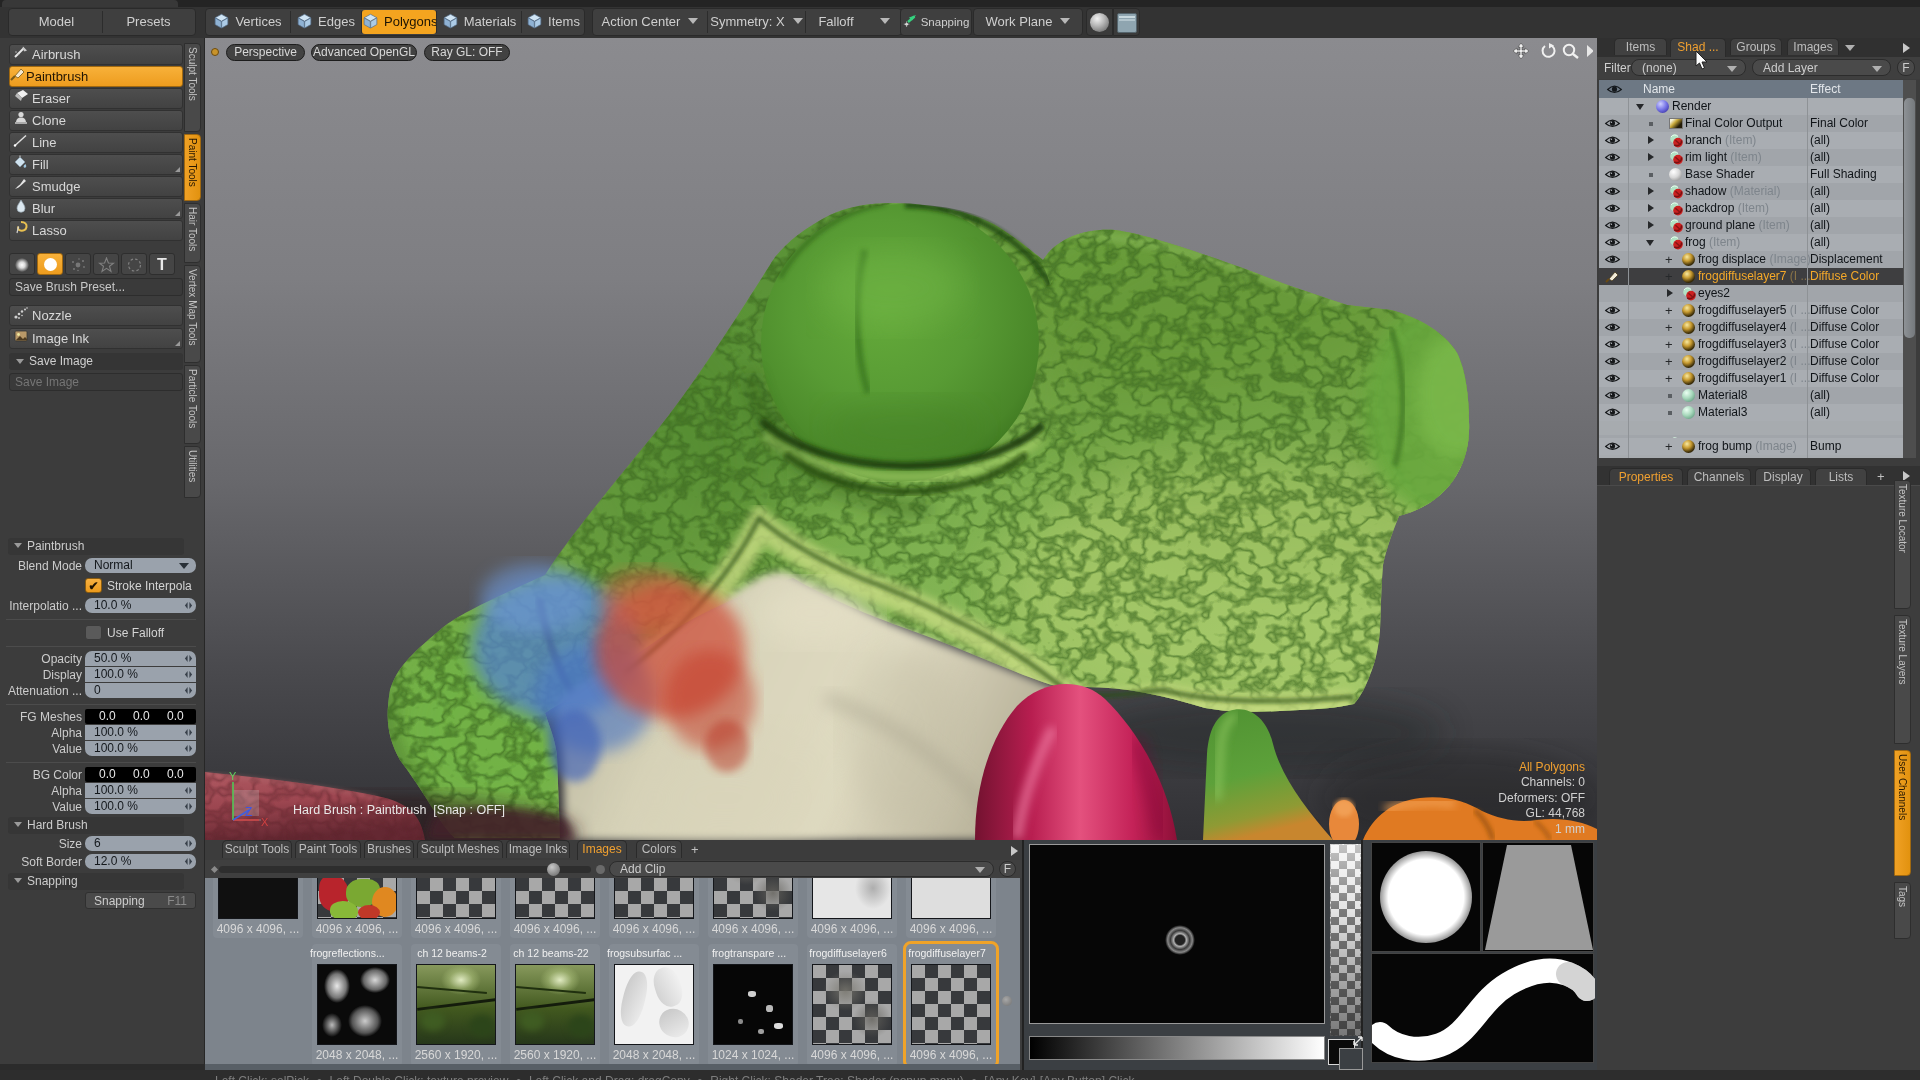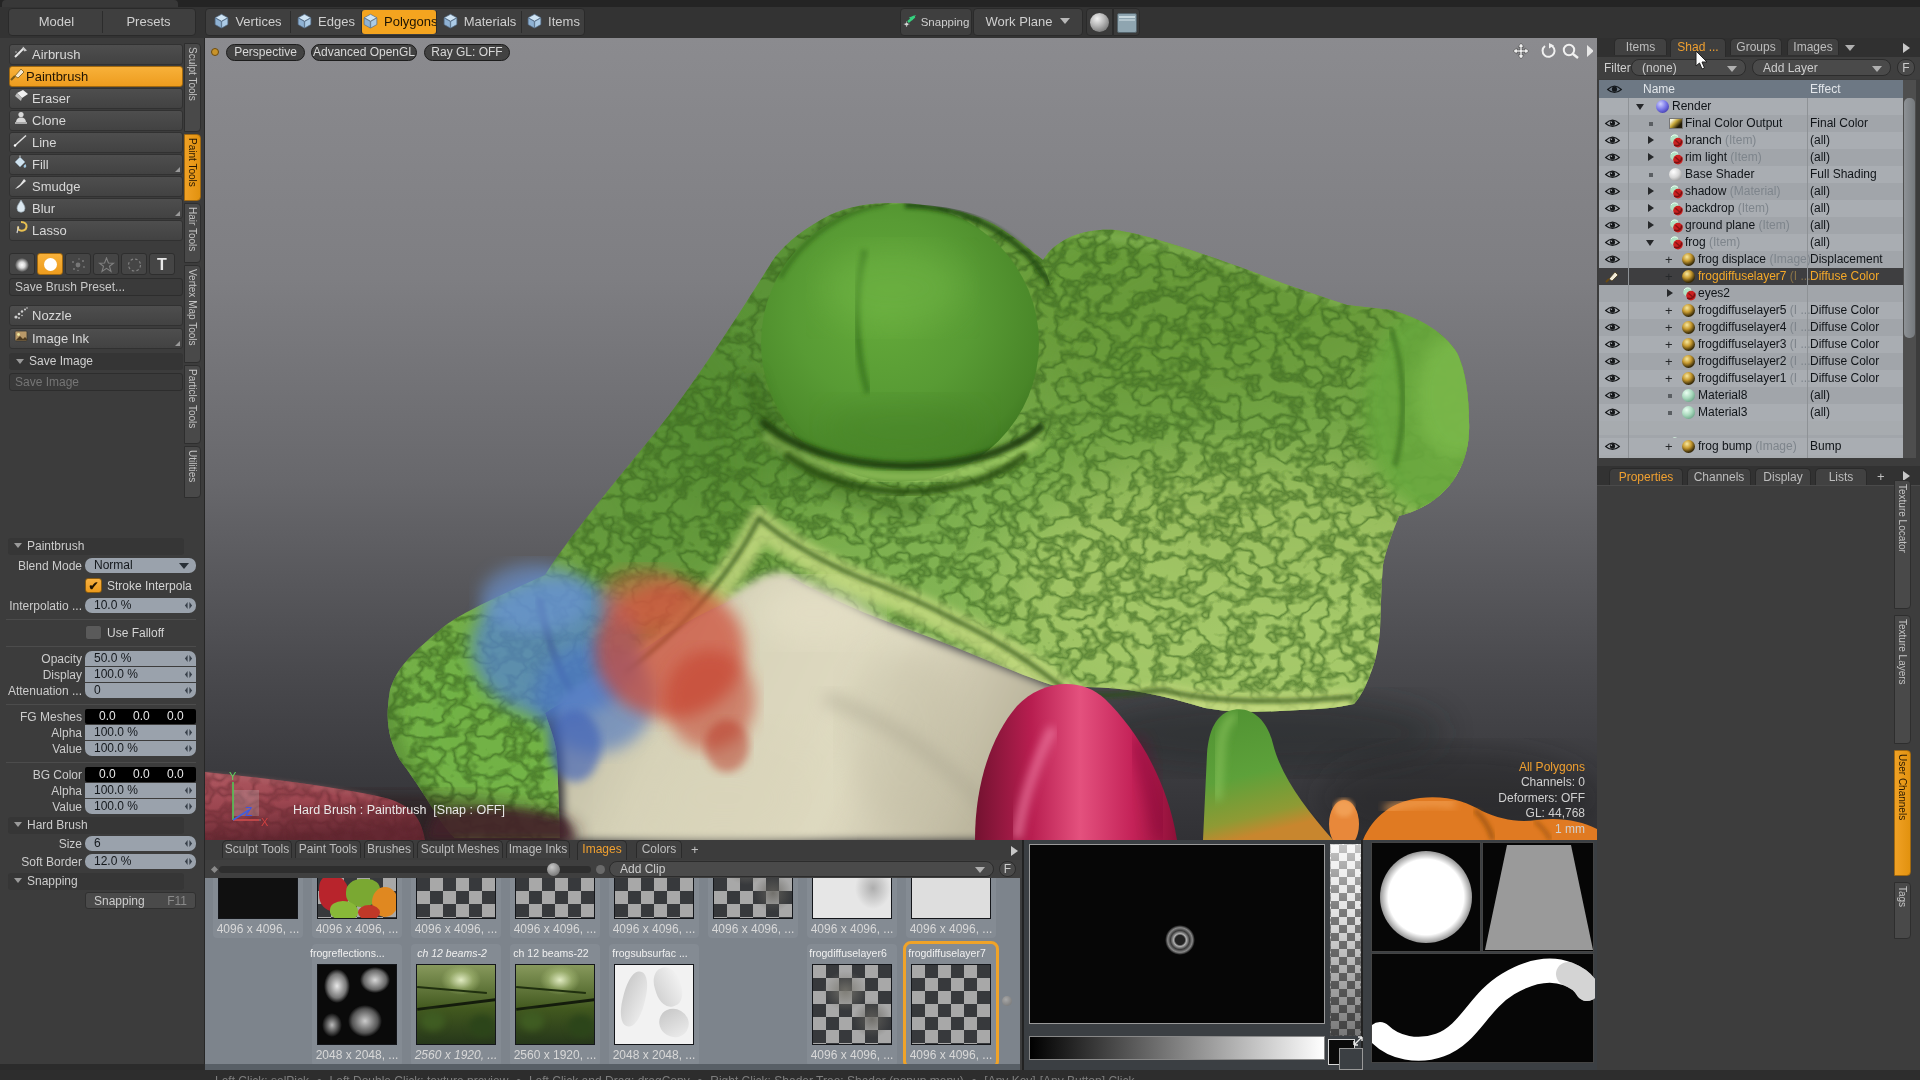--- a/index.html
+++ b/index.html
@@ -80,20 +80,27 @@
             <polygon points="9.5,1.4 16.6,5.3 9.5,9.2 2.4,5.3" fill="#cfe4f4" stroke="#57708c" stroke-width="0.8"></polygon>
             <polygon points="2.4,5.5 9.3,9.4 9.3,16.8 2.4,12.9" fill="#8fb2d4" stroke="#57708c" stroke-width="0.8"></polygon>
             <polygon points="16.6,5.5 16.6,12.9 9.7,16.8 9.7,9.4" fill="#accbe6" stroke="#57708c" stroke-width="0.8"></polygon>
           </svg>Items</div>
       <div class="vsep" style="left:84px"></div>
         <div class="vsep" style="left:155px"></div>
         <div class="vsep" style="left:230px"></div>
         <div class="vsep" style="left:315px"></div>
     </div>
 
+    <div class="grp" style="left:592px;width:310px">
+      <div class="tbtn" style="left:0;width:114px">Action Center<span class="dropar"></span></div>
+      <div class="tbtn" style="left:115px;width:97px">Symmetry: X<span class="dropar"></span></div>
+      <div class="tbtn" style="left:213px;width:96px">Falloff<span class="dropar" style="margin-left:26px"></span></div>
+      <div class="vsep" style="left:114px"></div>
+        <div class="vsep" style="left:212px"></div>
+    </div>
 
     <div class="grp" style="left:900px;width:72px">
       <div class="tbtn" style="left:0;width:70px;font-size:11.5px;white-space:nowrap"><svg width="15" height="15" viewBox="0 0 15 15" style="vertical-align:-3px;margin-right:3px">
             <path d="M13 1 L6 3.5 L9 6.5 Z" fill="#35d27f"></path>
             <path d="M11.5 2.5 L5 8" stroke="#35d27f" stroke-width="2.4"></path>
             <circle cx="3.6" cy="10.2" r="1.3" fill="#fff"></circle>
             <path d="M3.6 7.4 v5.6 M0.8 10.2 h5.6" stroke="#cccccc" stroke-width="0.7"></path>
           </svg>Snapping</div>
     </div>
 
@@ -910,21 +917,21 @@
       <div class="abs" style="left:5px;top:3px;left:-2px;width:86px;color:#f0f0f0;font-size:10.5px;white-space:nowrap;overflow:hidden">frogreflections...</div>
       <div class="abs" style="left:5px;top:20px;width:80px;height:81px;border:1px solid #14161a;overflow:hidden">
             <div class="abs" style="left:0;top:0;width:100%;height:100%;background:#0a0a0a"></div>
             <div class="abs" style="left:6px;top:4px;width:26px;height:34px;background:radial-gradient(closest-side,#e8e8e8,#777 70%,transparent);border-radius:50%"></div>
             <div class="abs" style="left:42px;top:2px;width:30px;height:26px;background:radial-gradient(closest-side,#d8d8d8,#666 75%,transparent);border-radius:45%"></div>
             <div class="abs" style="left:30px;top:40px;width:34px;height:32px;background:radial-gradient(closest-side,#cccccc,#555 75%,transparent);border-radius:50%"></div>
             <div class="abs" style="left:4px;top:48px;width:20px;height:24px;background:radial-gradient(closest-side,#bbbbbb,transparent);border-radius:50%"></div>
           </div>
       <div class="abs" style="left:0;top:104px;width:100%;text-align:center;color:#d8d8d8;font-size:12px;white-space:nowrap">2048 x 2048,  ...</div>
     </div>
-    <div class="abs" style="left:206px;top:66px;width:90px;height:122px;background:#848b93;border-radius:4px;font-style:italic;">
+    <div class="abs" style="left:206px;top:66px;width:90px;height:122px;background:#848b93;border-radius:4px;">
       <div class="abs" style="left:5px;top:3px;left:-2px;width:86px;text-align:center;color:#f0f0f0;font-size:10.5px;white-space:nowrap;overflow:hidden">ch 12 beams-2</div>
       <div class="abs" style="left:5px;top:20px;width:80px;height:81px;border:1px solid #14161a;overflow:hidden">
             <div class="abs" style="left:0;top:0;width:100%;height:100%;background:linear-gradient(#87995c,#42591f 55%,#26371a)"></div>
             <div class="abs" style="left:24px;top:0;width:40px;height:30px;background:radial-gradient(closest-side,rgba(230,240,200,0.95),rgba(190,210,140,0.4) 60%,transparent)"></div>
             <div class="abs" style="left:0;top:38px;width:80px;height:3px;background:#141c0c;transform:rotate(-7deg)"></div>
             <div class="abs" style="left:0;top:24px;width:70px;height:2px;background:#20300f;transform:rotate(5deg)"></div>
             <div class="abs" style="left:4px;top:46px;width:24px;height:20px;background:#3f5c22;border-radius:50%;filter:blur(3px)"></div>
             <div class="abs" style="left:52px;top:50px;width:26px;height:22px;background:#2c451a;border-radius:50%;filter:blur(3px)"></div>
           </div>
       <div class="abs" style="left:0;top:104px;width:100%;text-align:center;color:#d8d8d8;font-size:12px;white-space:nowrap">2560 x 1920,  ...</div>
@@ -935,28 +942,40 @@
             <div class="abs" style="left:0;top:0;width:100%;height:100%;background:linear-gradient(#87995c,#42591f 55%,#26371a)"></div>
             <div class="abs" style="left:24px;top:0;width:40px;height:30px;background:radial-gradient(closest-side,rgba(230,240,200,0.95),rgba(190,210,140,0.4) 60%,transparent)"></div>
             <div class="abs" style="left:0;top:38px;width:80px;height:3px;background:#141c0c;transform:rotate(-7deg)"></div>
             <div class="abs" style="left:0;top:24px;width:70px;height:2px;background:#20300f;transform:rotate(5deg)"></div>
             <div class="abs" style="left:4px;top:46px;width:24px;height:20px;background:#3f5c22;border-radius:50%;filter:blur(3px)"></div>
             <div class="abs" style="left:52px;top:50px;width:26px;height:22px;background:#2c451a;border-radius:50%;filter:blur(3px)"></div>
           </div>
       <div class="abs" style="left:0;top:104px;width:100%;text-align:center;color:#d8d8d8;font-size:12px;white-space:nowrap">2560 x 1920,  ...</div>
     </div>
     <div class="abs" style="left:404px;top:66px;width:90px;height:122px;background:#848b93;border-radius:4px;">
-      <div class="abs" style="left:5px;top:3px;left:-2px;width:86px;text-align:center;color:#f0f0f0;font-size:10.5px;white-space:nowrap;overflow:hidden">frogsubsurfac ...</div>
+      <div class="abs" style="left:5px;top:3px;left:-2px;width:86px;text-align:left;color:#f0f0f0;font-size:10.5px;white-space:nowrap;overflow:hidden">frogsubsurfac ...</div>
       <div class="abs" style="left:5px;top:20px;width:80px;height:81px;border:1px solid #14161a;overflow:hidden">
             <div class="abs" style="left:0;top:0;width:100%;height:100%;background:#f2f2f2"></div>
             <div class="abs" style="left:8px;top:6px;width:22px;height:56px;background:linear-gradient(100deg,#c8c8c8,#eee);border-radius:45%;transform:rotate(14deg)"></div>
             <div class="abs" style="left:40px;top:2px;width:26px;height:40px;background:linear-gradient(80deg,#d0d0d0,#f4f4f4);border-radius:45%;transform:rotate(-18deg)"></div>
             <div class="abs" style="left:44px;top:44px;width:30px;height:28px;background:linear-gradient(120deg,#c4c4c4,#efefef);border-radius:50%;transform:rotate(30deg)"></div>
           </div>
       <div class="abs" style="left:0;top:104px;width:100%;text-align:center;color:#d8d8d8;font-size:12px;white-space:nowrap">2048 x 2048,  ...</div>
+    </div>
+    <div class="abs" style="left:503px;top:66px;width:90px;height:122px;background:#848b93;border-radius:4px;">
+      <div class="abs" style="left:5px;top:3px;left:-2px;width:86px;text-align:center;color:#f0f0f0;font-size:10.5px;white-space:nowrap;overflow:hidden">frogtranspare ...</div>
+      <div class="abs" style="left:5px;top:20px;width:80px;height:81px;border:1px solid #14161a;overflow:hidden">
+            <div class="abs" style="left:0;top:0;width:100%;height:100%;background:#060606"></div>
+            <div class="abs" style="left:34px;top:26px;width:8px;height:6px;background:#cfcfcf;border-radius:40%"></div>
+            <div class="abs" style="left:52px;top:40px;width:7px;height:7px;background:#b8b8b8;border-radius:40%"></div>
+            <div class="abs" style="left:60px;top:58px;width:9px;height:6px;background:#dddddd;border-radius:40%"></div>
+            <div class="abs" style="left:44px;top:64px;width:6px;height:5px;background:#9f9f9f;border-radius:40%"></div>
+            <div class="abs" style="left:24px;top:54px;width:5px;height:5px;background:#8a8a8a;border-radius:40%"></div>
+          </div>
+      <div class="abs" style="left:0;top:104px;width:100%;text-align:center;color:#d8d8d8;font-size:12px;white-space:nowrap">1024 x 1024,  ...</div>
     </div>
     <div class="abs" style="left:602px;top:66px;width:90px;height:122px;background:#848b93;border-radius:4px;">
       <div class="abs" style="left:5px;top:3px;left:-2px;width:86px;text-align:center;color:#f0f0f0;font-size:10.5px;white-space:nowrap;overflow:hidden">frogdiffuselayer6</div>
       <div class="abs" style="left:5px;top:20px;width:80px;height:81px;border:1px solid #14161a;overflow:hidden">
             <div class="abs checker" style="left:0;top:0;width:100%;height:100%"></div>
             <div class="abs" style="left:10px;top:6px;width:45px;height:40px;background:radial-gradient(closest-side,rgba(120,118,110,0.85),rgba(120,118,110,0))"></div>
             <div class="abs" style="left:40px;top:35px;width:38px;height:38px;background:radial-gradient(closest-side,rgba(100,98,92,0.8),rgba(100,98,92,0))"></div>
           </div>
       <div class="abs" style="left:0;top:104px;width:100%;text-align:center;color:#d8d8d8;font-size:12px;white-space:nowrap">4096 x 4096,  ...</div>
     </div>

